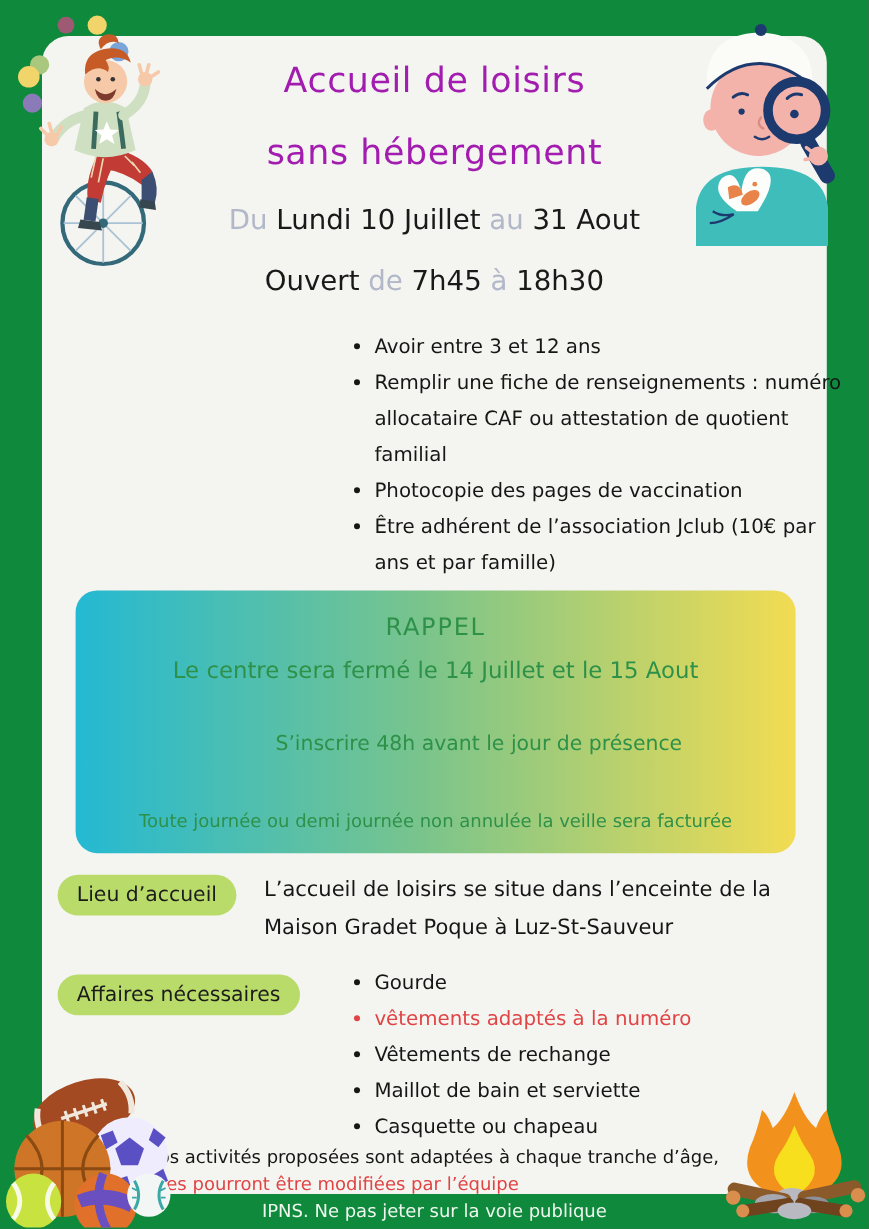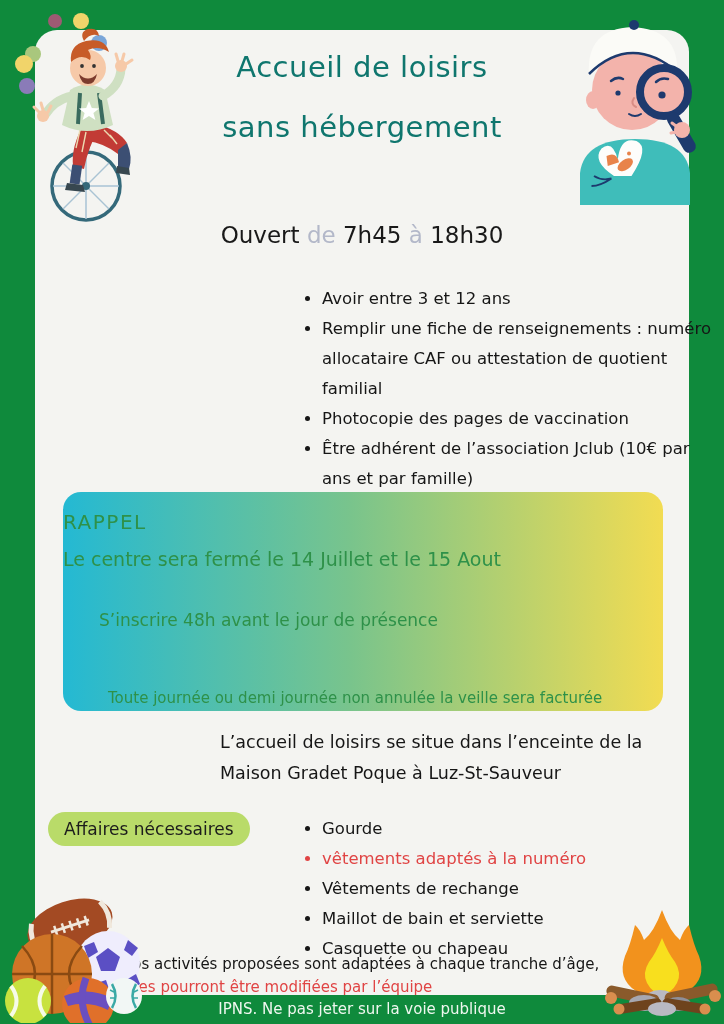--- a/index.html
+++ b/index.html
@@ -7,55 +7,55 @@
     position:relative;width:724px;height:1024px;overflow:hidden;
     background:#0F8A3C;
     font-family:"DejaVu Sans", sans-serif;
     color:#191919;
   }
   .card{
     position:absolute;left:35px;top:30px;width:654px;height:965px;
     background:#F4F4F1;border-radius:22px;z-index:1;
   }
   
-  .title{position:absolute;width:100%;text-align:center;font-size:29px;letter-spacing:.5px;color:#0f766e;}
+  .title{position:absolute;width:100%;text-align:center;font-size:29px;letter-spacing:.5px;color:#a21caf;}
   .title1{top:20px;}
   .title2{top:80px;}
   .dateline{position:absolute;width:100%;text-align:center;font-size:23px;}
   .dates{top:141px;}
   .hours{top:192px;}
   .muted{color:#B3B8C9;}
   
   .pill{
     position:absolute;background:#B9DB69;border-radius:18px;
     padding:7px 16px;font-size:17px;color:#1c1c1c;white-space:nowrap;
   }
   .pill-modalites{left:13px;top:251px;}
   .pill-lieu{left:13px;top:699px;}
   .pill-affaires{left:13px;top:782px;}
   
   .bullets{
-    position:absolute;margin:14px;padding:0 0 0 20px;
+    position:absolute;margin:4px;padding:0 0 0 20px;
     font-size:16.5px;line-height:30px;width:395px;color:#161616;
   }
   .bullets-modalites{left:253px;top:240px;}
   .bullets-affaires{left:253px;top:770px;}
   .bullets li{margin:0;}
   .red{color:#E04444;}
   
   .rappel{
     position:absolute;left:28px;top:462px;width:600px;height:219px;
-    border-radius:18px;text-align:left;color:#2E9149;
+    border-radius:18px;text-align:center;color:#2E9149;
     background:linear-gradient(90deg,#24B9D3 0%,#79C48C 48%,#F2DC52 100%);
   }
   .rappel div{position:absolute;width:100%;}
   .rappel-title{top:18px;font-size:20px;letter-spacing:1.5px;}
   .rappel-line1{top:56px;font-size:19px;}
   .rappel-line2{top:118px;font-size:17px;padding-left:36px;}
-  .rappel-line3{top:197px;font-size:15px;padding-left:45px;}
+  .rappel-line3{top:183px;font-size:15px;}
   
   .lieu-text{position:absolute;left:185px;top:697px;width:465px;font-size:17.5px;line-height:31px;color:#161616;}
   
   .note1{position:absolute;left:86px;top:925px;font-size:15px;color:#161616;}
   .note2{position:absolute;left:86px;top:948px;font-size:15px;color:#E04444;}
   .bottom-bar{
     position:absolute;left:0;top:995px;width:724px;height:44px;z-index:2;
     background:#0F8A3C;color:#EFF7EF;font-size:15px;text-align:center;line-height:28px;
   }
   
@@ -68,20 +68,26 @@
 </head>
 <body>
 
 <div class="page">
 
   <div class="card">
 
     <div class="title title1">Accueil de loisirs</div>
     <div class="title title2">sans hébergement</div>
 
+    <div class="dateline dates">
+      <span class="muted">Du</span>
+      <span>Lundi 10 Juillet</span>
+      <span class="muted">au</span>
+      <span>31 Aout</span>
+    </div>
 
     <div class="dateline hours">
       <span>Ouvert</span>
       <span class="muted">de</span>
       <span>7h45</span>
       <span class="muted">à</span>
       <span>18h30</span>
     </div>
 
     <ul class="bullets bullets-modalites">
@@ -91,20 +97,21 @@
       <li>Être adhérent de l’association Jclub (10€ par ans et par famille)</li>
     </ul>
 
     <div class="rappel">
       <div class="rappel-title">RAPPEL</div>
       <div class="rappel-line1">Le centre sera fermé le 14 Juillet et le 15 Aout</div>
       <div class="rappel-line2">S’inscrire 48h avant le jour de présence</div>
       <div class="rappel-line3">Toute journée ou demi journée non annulée la veille sera facturée</div>
     </div>
 
+    <div class="pill pill-lieu">Lieu d’accueil</div>
     <div class="lieu-text">L’accueil de loisirs se situe dans l’enceinte de la Maison Gradet Poque à Luz-St-Sauveur</div>
 
     <div class="pill pill-affaires">Affaires nécessaires</div>
     <ul class="bullets bullets-affaires">
       <li>Gourde</li>
       <li class="red">vêtements adaptés à la numéro</li>
       <li>Vêtements de rechange</li>
       <li>Maillot de bain et serviette</li>
       <li>Casquette ou chapeau</li>
     </ul>

